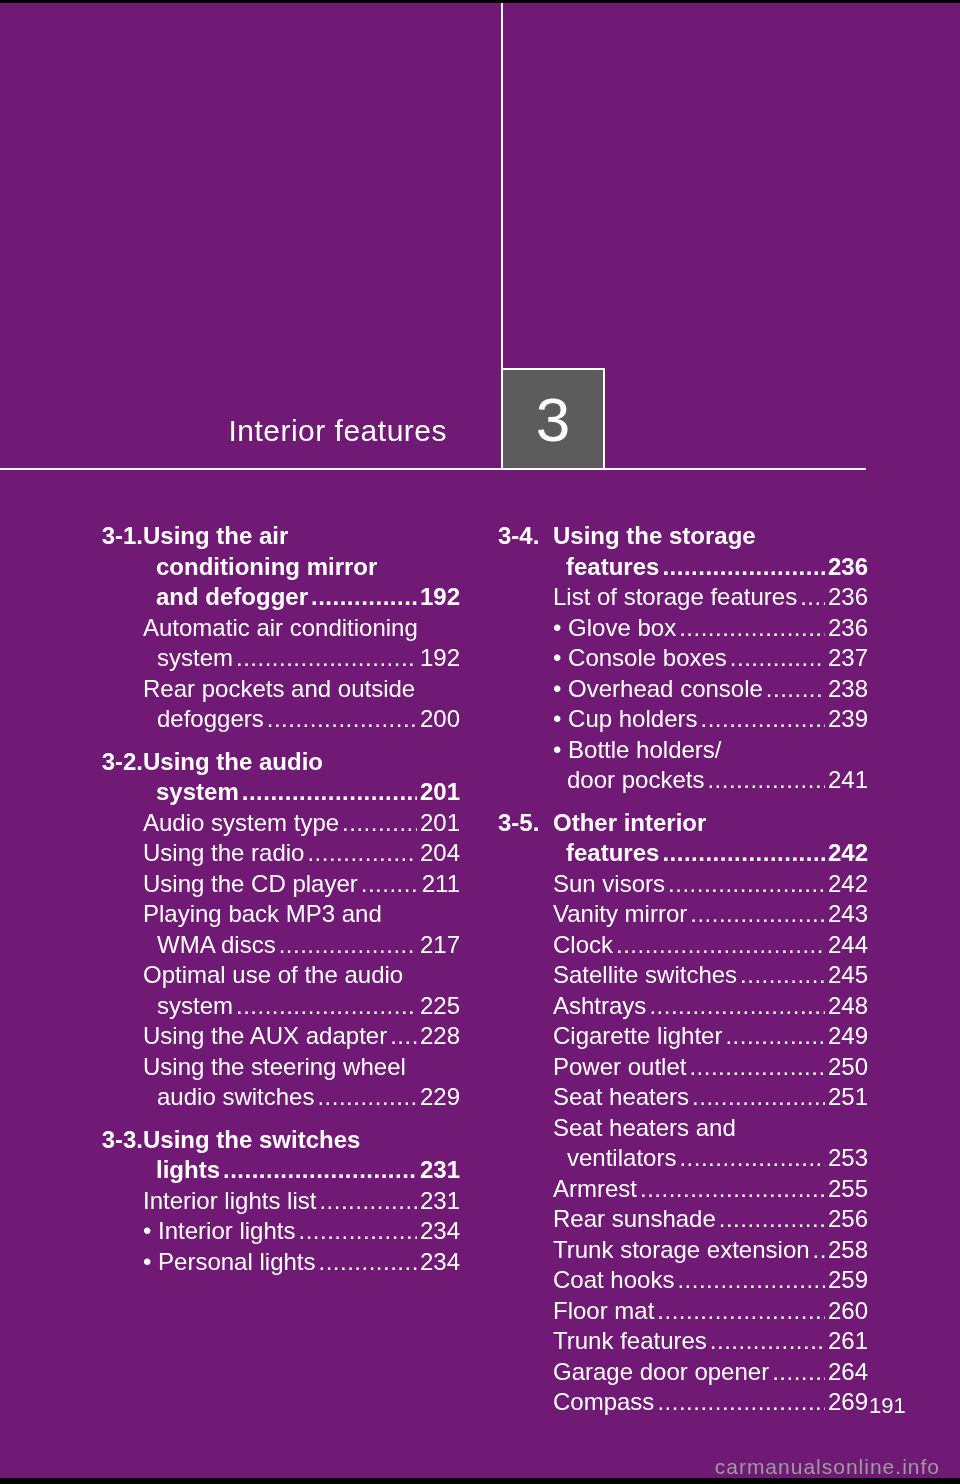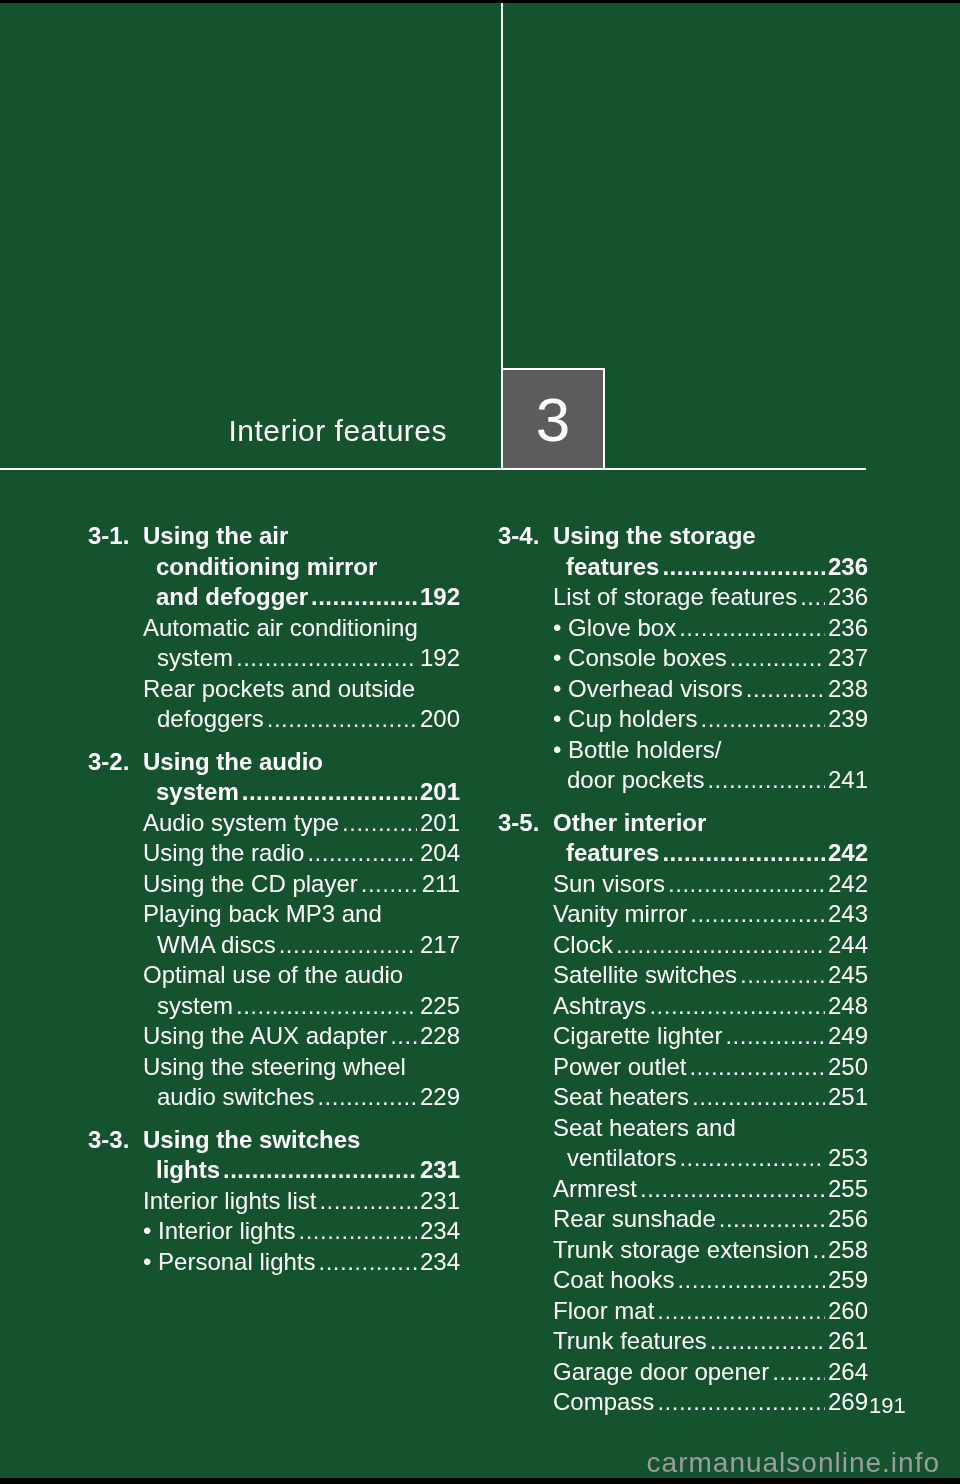--- a/index.html
+++ b/index.html
@@ -1,18 +1,18 @@
 <!DOCTYPE html>
 <html><head>
 <meta charset="utf-8">
 <style>
   html,body { margin:0; padding:0; background:#444; }
   .page {
     position:relative; width:960px; height:1484px; margin:0 auto;
-    background:#14532d; color:#ffffff; overflow:hidden;
+    background:#701a75; color:#ffffff; overflow:hidden;
     font-family:"Liberation Sans", sans-serif;
   }
   .edge-bar { position:absolute; left:0; width:100%; background:#000000; }
   .edge-bar.top { top:0; height:3px; }
   .edge-bar.bottom { bottom:0; height:6px; }
 
   .vline { position:absolute; left:501px; top:3px; width:2px; height:365px; background:#ffffff; }
   .hrule { position:absolute; left:0; top:468px; width:866px; height:2px; background:#ffffff; }
 
   .chapter-box {
@@ -23,42 +23,42 @@
   }
   .chapter-num { font-size:62px; line-height:1; font-weight:400; }
 
   .header-title {
     position:absolute; top:415px; right:513px;
     font-size:30px; line-height:32px; font-weight:400; letter-spacing:0.5px;
     white-space:nowrap;
   }
 
   .col { position:absolute; top:521px; font-size:24px; line-height:30.5px; }
-  .col-left  { left:88px;  width:372px; }
+  .col-left  { left:88px;  width:372px;text-align:right; }
   .col-right { left:498px; width:370px; }
   .section { margin:0; }
   .section + .section { margin-top:12px; }
 
   .row { display:flex; align-items:baseline; white-space:nowrap; }
   .row.head { font-weight:700; }
   .num   { flex:none; width:55px; }
   .lbl   { flex:none; }
   .head-cont { padding-left:68px; }
   .body      { padding-left:55px; }
   .body-cont { padding-left:69px; }
   .leader {
     flex:1 1 auto; min-width:0; overflow:hidden; white-space:nowrap;
     margin-left:3px; margin-right:3px; letter-spacing:0.5px;
   }
   .page-ref { flex:none; }
 
   .folio { position:absolute; left:869px; top:1395px; font-size:22px; line-height:1; }
   .watermark {
     position:absolute; right:20px; bottom:7px;
-    font-size:28px; line-height:1; color:#9c9c9c; letter-spacing:1px;
+    font-size:21px; line-height:1; color:#9c9c9c; letter-spacing:1px;
   }
 </style>
 </head>
 <body>
 
 <div class="page">
   <div class="edge-bar top"></div>
 
   <div class="vline"></div>
 
@@ -203,21 +203,21 @@
           <span class="lbl">• Glove box</span>
           <span class="leader">........................................................................................................................</span>
           <span class="page-ref">236</span>
         </div>
         <div class="row body">
           <span class="lbl">• Console boxes</span>
           <span class="leader">........................................................................................................................</span>
           <span class="page-ref">237</span>
         </div>
         <div class="row body">
-          <span class="lbl">• Overhead visors</span>
+          <span class="lbl">• Overhead console</span>
           <span class="leader">........................................................................................................................</span>
           <span class="page-ref">238</span>
         </div>
         <div class="row body">
           <span class="lbl">• Cup holders</span>
           <span class="leader">........................................................................................................................</span>
           <span class="page-ref">239</span>
         </div>
         <div class="row body">
           <span class="lbl">• Bottle holders/</span>

